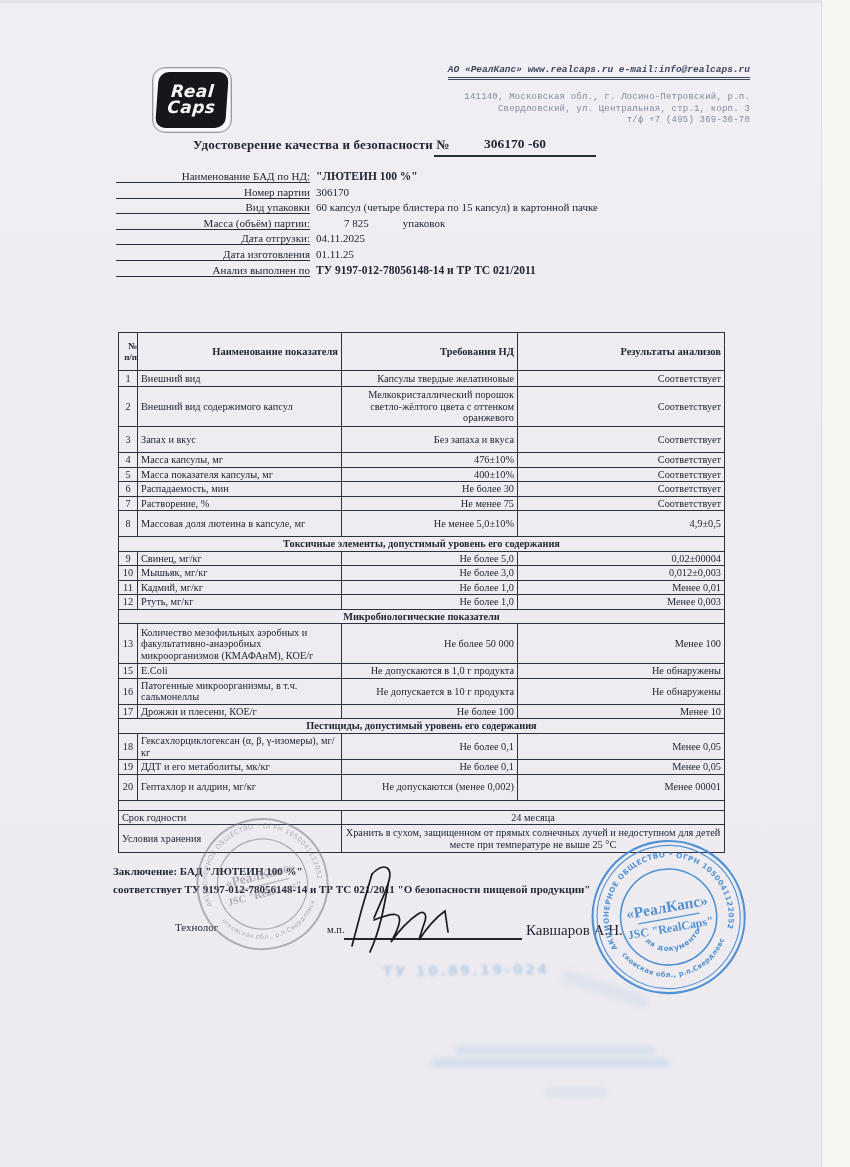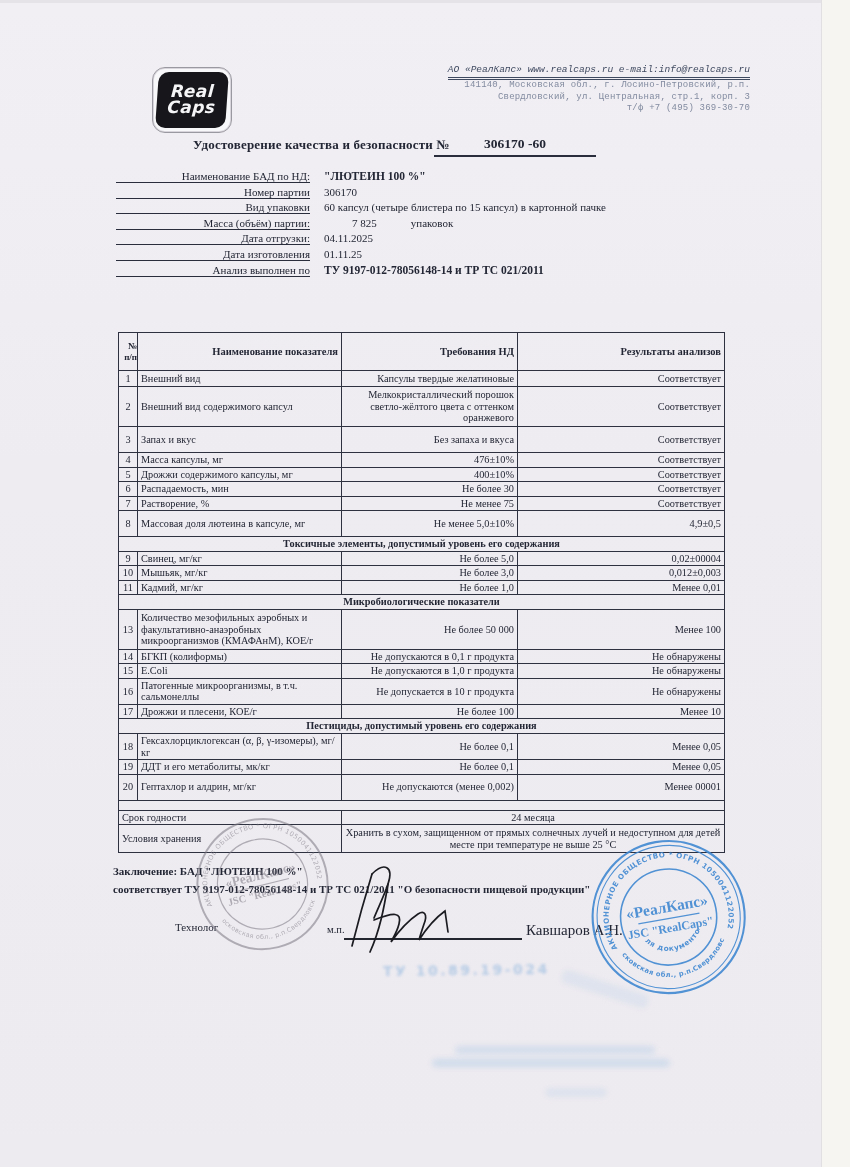--- a/index.html
+++ b/index.html
@@ -13,32 +13,32 @@
   .edge-top{left:0;top:0;width:850px;height:3px;background:#e6e3e8;}
 
   
   .logo-outer{left:152px;top:67px;width:78px;height:64px;border:1px solid #9a98a0;border-radius:13px;background:#f8f7f9;box-shadow:0 0 0 1px #d8d6dc inset;}
   .logo-inner{position:absolute;left:4px;top:4px;right:4px;bottom:4px;background:#17161a;border-radius:10px;color:#f5f4f6;
     display:flex;flex-direction:column;align-items:center;justify-content:center;
     font-family:"DejaVu Sans",sans-serif;font-weight:bold;font-style:italic;font-size:17px;line-height:0.92;letter-spacing:0.5px;transform:skewX(-4deg);}
 
   
   .contact{right:100px;top:64px;text-align:right;font-family:"Liberation Mono","DejaVu Sans Mono",monospace;}
-  .contact .l1{font-size:9.5px;font-weight:normal;font-style:italic;color:#3e4960;border-bottom:3px double #3e4960;padding-bottom:2px;margin-bottom:0;}
+  .contact .l1{font-size:9.5px;font-weight:bold;font-style:italic;color:#3e4960;border-bottom:3px double #3e4960;padding-bottom:2px;margin-bottom:12px;}
   .contact .l2{font-size:9px;color:#828ba0;letter-spacing:0.2px;line-height:11.5px;}
 
   
   .doc-title{left:193px;top:137px;font-size:13px;font-weight:bold;letter-spacing:0.2px;}
   .doc-number{left:435px;top:136px;width:160px;text-align:center;font-size:13.5px;font-weight:bold;}
   .doc-number-line{left:434px;top:155px;width:162px;height:2px;background:#2a2e3c;}
 
   
   .fields{left:116px;top:170px;width:640px;font-size:11px;}
   .frow{display:flex;align-items:baseline;min-height:15.6px;}
-  .flabel{width:194px;text-align:right;border-bottom:1px solid #2a2e3c;margin-right:14px;white-space:nowrap;}
+  .flabel{width:194px;text-align:right;border-bottom:1px solid #2a2e3c;margin-right:6px;white-space:nowrap;}
   .fvalue{white-space:nowrap;}
   .fvalue.b{font-weight:bold;font-size:11.5px;}
   .fvalue .indent{display:inline-block;width:28px;}
   .fvalue .gap{display:inline-block;width:34px;}
 
   
   table.qc{left:118px;top:332px;width:606px;border-collapse:collapse;table-layout:fixed;font-size:10.3px;line-height:1.12;}
   table.qc td,table.qc th{border:1px solid #2e3240;padding:1px 3px;vertical-align:middle;overflow:hidden;}
   table.qc th{font-weight:bold;text-align:right;font-size:10.5px;}
   table.qc tr{height:14px;}
@@ -167,21 +167,21 @@
           <td class="c-res">Соответствует</td>
         </tr>
         <tr>
           <td class="c-n">4</td>
           <td class="c-name">Масса капсулы, мг</td>
           <td class="c-req">476±10%</td>
           <td class="c-res">Соответствует</td>
         </tr>
         <tr>
           <td class="c-n">5</td>
-          <td class="c-name">Дрожжи содержимого капсулы, мг</td>
+          <td class="c-name">Масса показателя капсулы, мг</td>
           <td class="c-req">400±10%</td>
           <td class="c-res">Соответствует</td>
         </tr>
         <tr>
           <td class="c-n">6</td>
           <td class="c-name">Распадаемость, мин</td>
           <td class="c-req">Не более 30</td>
           <td class="c-res">Соответствует</td>
         </tr>
         <tr>
@@ -209,35 +209,35 @@
           <td class="c-n">10</td>
           <td class="c-name">Мышьяк, мг/кг</td>
           <td class="c-req">Не более 3,0</td>
           <td class="c-res">0,012±0,003</td>
         </tr>
         <tr>
           <td class="c-n">11</td>
           <td class="c-name">Кадмий, мг/кг</td>
           <td class="c-req">Не более 1,0</td>
           <td class="c-res">Менее 0,01</td>
+        </tr>
+        <tr>
+          <td class="c-n">12</td>
+          <td class="c-name">Ртуть, мг/кг</td>
+          <td class="c-req">Не более 1,0</td>
+          <td class="c-res">Менее 0,003</td>
         </tr>
         <tr>
           <td class="sec" colspan="4">Микробиологические показатели</td>
         </tr>
         <tr style="height: 40px;">
           <td class="c-n">13</td>
           <td class="c-name">Количество мезофильных аэробных и факультативно-анаэробных микроорганизмов (КМАФАнМ), КОЕ/г</td>
           <td class="c-req">Не более 50 000</td>
           <td class="c-res">Менее 100</td>
-        </tr>
-        <tr>
-          <td class="c-n">14</td>
-          <td class="c-name">БГКП (колиформы)</td>
-          <td class="c-req">Не допускаются в 0,1 г продукта</td>
-          <td class="c-res">Не обнаружены</td>
         </tr>
         <tr>
           <td class="c-n">15</td>
           <td class="c-name">E.Coli</td>
           <td class="c-req">Не допускаются в 1,0 г продукта</td>
           <td class="c-res">Не обнаружены</td>
         </tr>
         <tr style="height: 26px;">
           <td class="c-n">16</td>
           <td class="c-name">Патогенные микроорганизмы, в т.ч. сальмонеллы</td>

